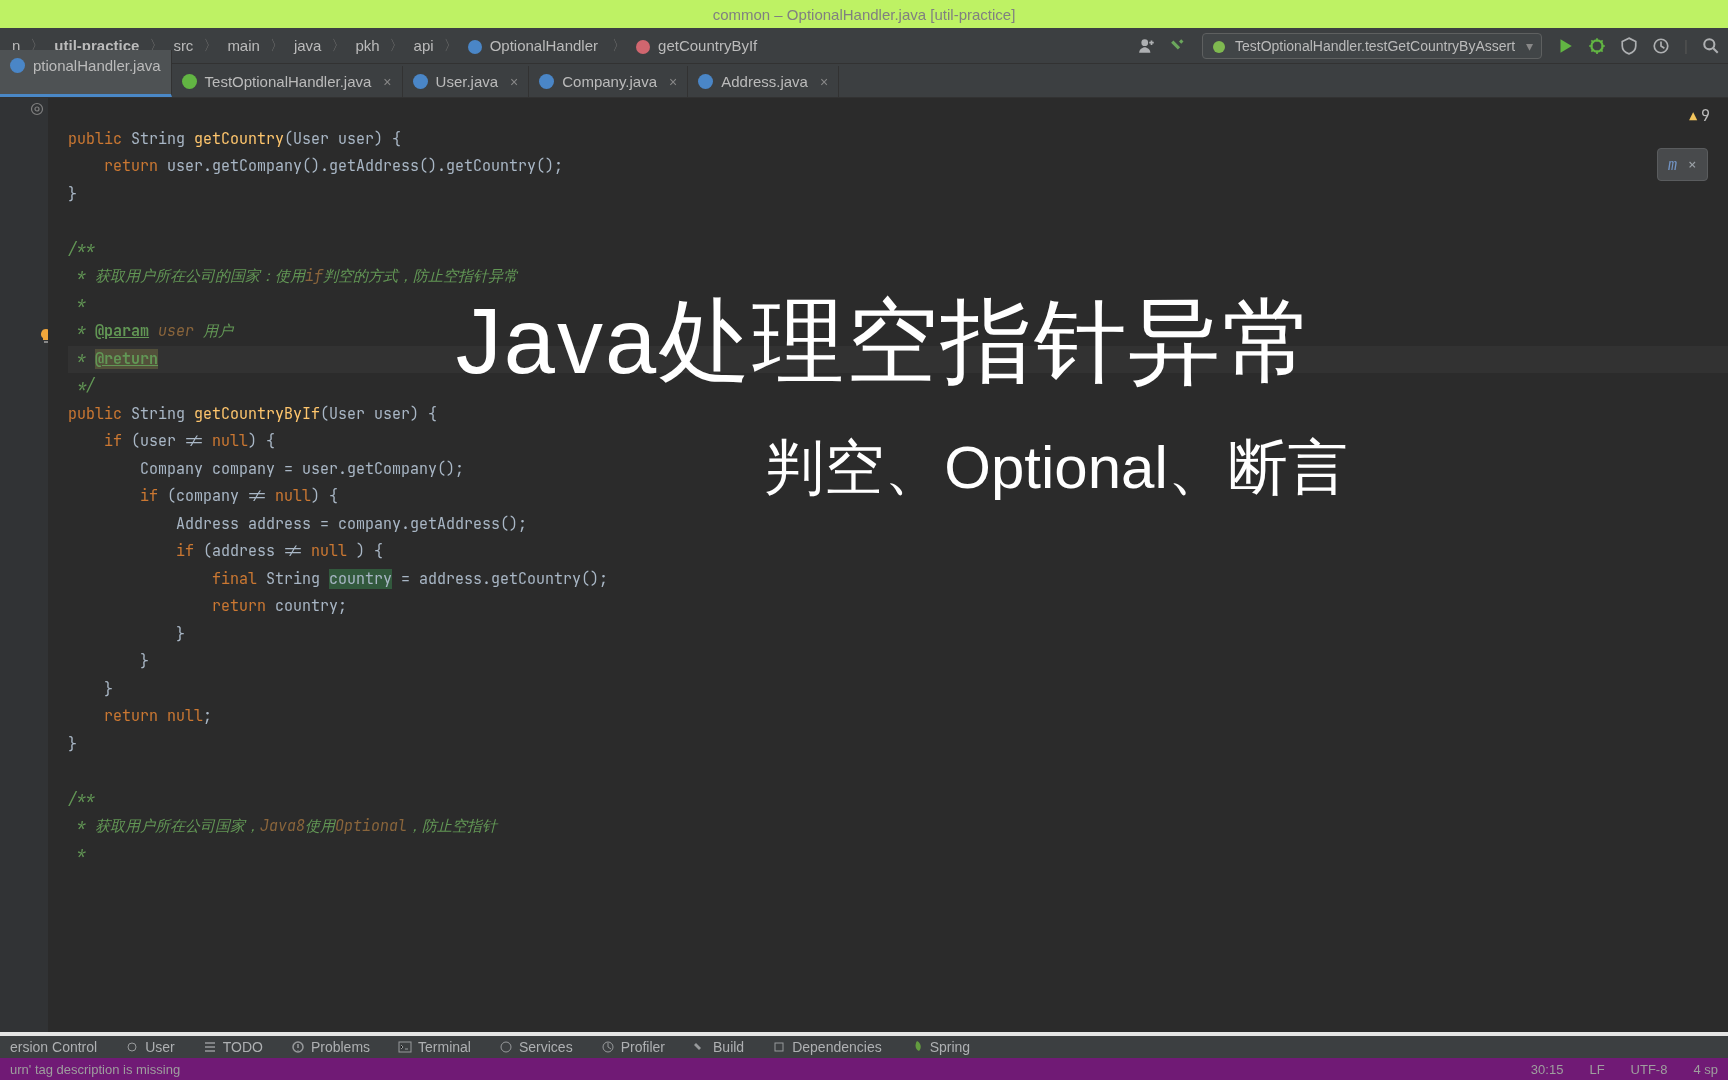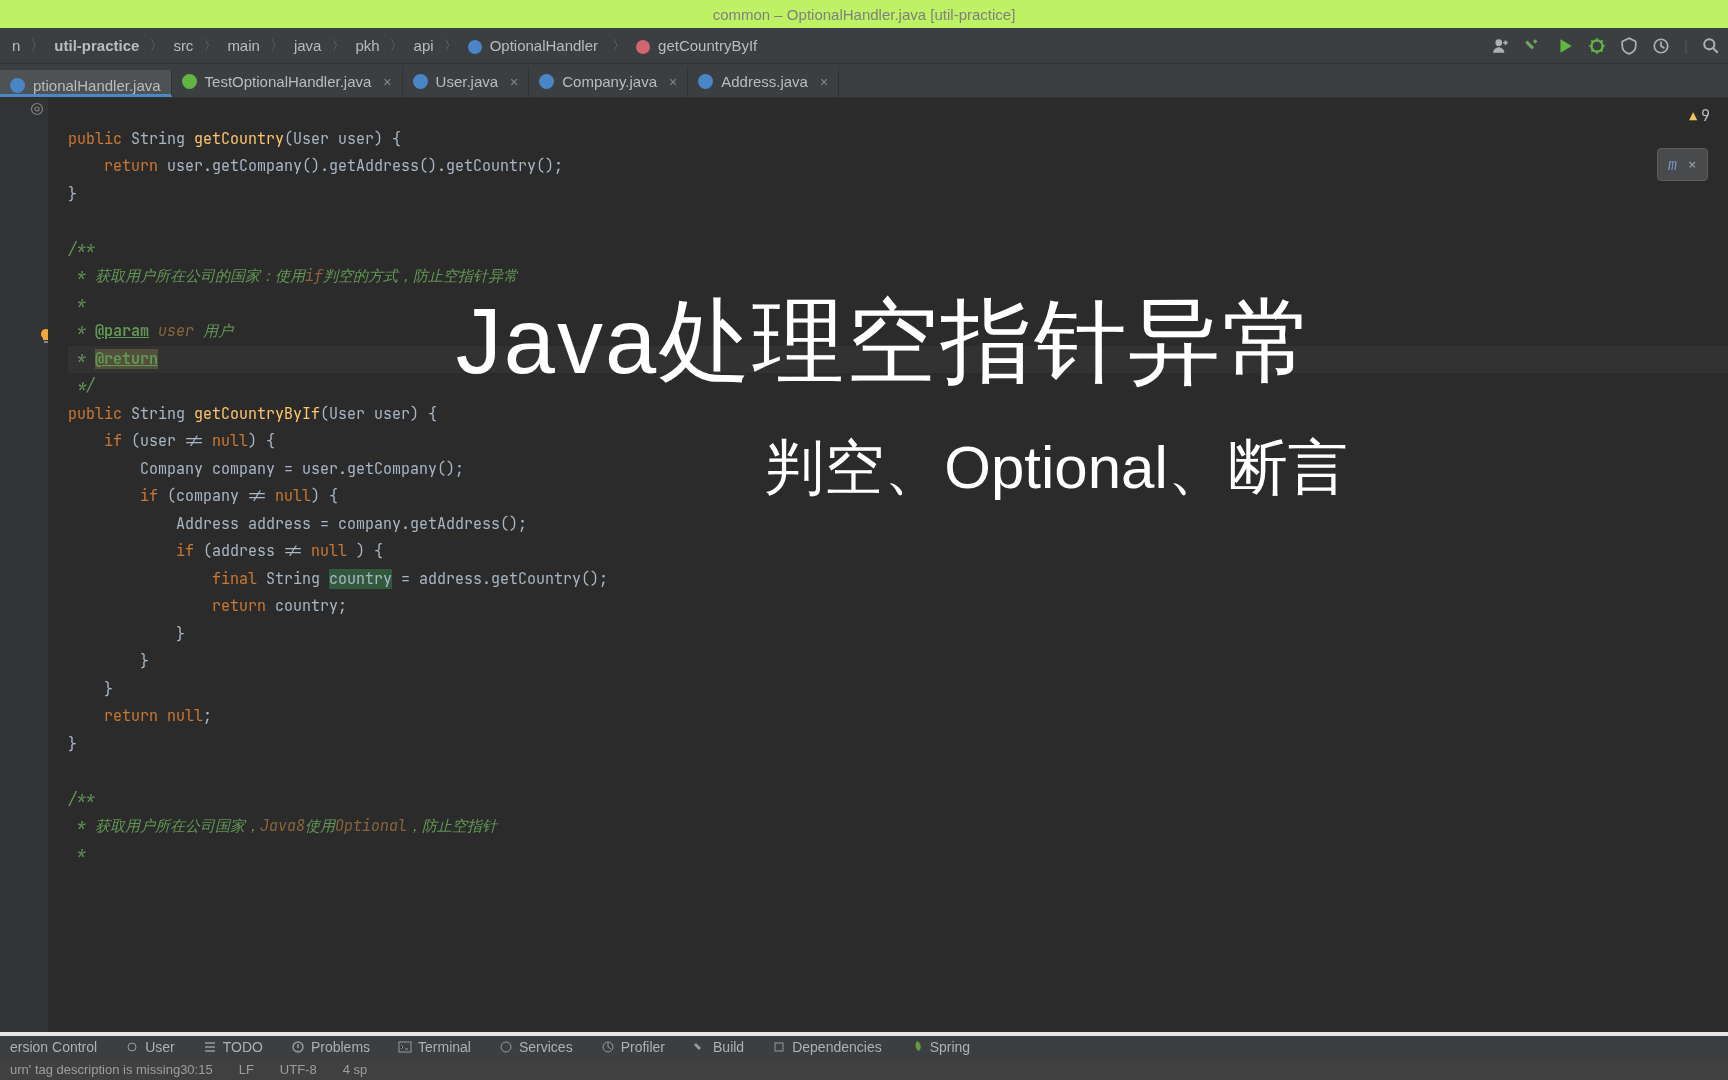--- a/index.html
+++ b/index.html
@@ -70,21 +70,21 @@
   padding: 7px 10px;
   display: flex;
   align-items: center;
   gap: 8px;
   color: #bbbbbb;
   font-size: 15px;
   font-family: -apple-system, sans-serif;
   border-right: 1px solid #323232;
   cursor: pointer;
 }
-.tab.active { background: #4e5254; border-bottom: 3px solid #4a88c7; padding-bottom: 0; }
+.tab.active { background: #4e5254; border-bottom: 3px solid #4a88c7; padding-bottom: 20px; }
 .tab-close { color: #888; font-size: 14px; margin-left: 4px; }
 .tab-icon { width: 15px; height: 15px; border-radius: 50%; background: #4a86c7; display: inline-block; }
 
 
 .editor-wrap { display: flex; height: 948px; position: relative; }
 .gutter {
   width: 48px;
   background: #313335;
   text-align: right;
   padding-right: 12px;
@@ -160,24 +160,24 @@
   font-family: -apple-system, sans-serif;
 }
 .bottom-item { display: flex; align-items: center; gap: 6px; cursor: pointer; color: #aeb0b2; }
 .bottom-item .bi-icon { width: 14px; height: 14px; opacity: 0.8; }
 
 
 .status-bar {
   position: absolute;
   bottom: 0; left: 0; right: 0;
   height: 22px;
-  background: #404040;
+  background: #701a75;
   display: flex;
   align-items: center;
-  justify-content: flex-start;
+  justify-content: space-between;
   padding: 0 10px;
   font-size: 13px;
   color: #9e9e9e;
   font-family: -apple-system, sans-serif;
 }
 .status-right { display: flex; gap: 26px; }
 
 svg { display: block; }
 </style>
 </head>
@@ -209,20 +209,23 @@
   </div>
   <div class="toolbar-right">
     <svg class="tb-icon" viewBox="0 0 16 16">
         <circle cx="6" cy="5" r="3" fill="#aeb0b2"></circle>
         <path d="M1 14c0-3 3-5 5-5s5 2 5 5" fill="#aeb0b2"></path>
         <path d="M12 3v4M10 5h4" stroke="#aeb0b2" stroke-width="1.5"></path>
       </svg>
     <svg class="tb-icon" viewBox="0 0 16 16">
         <path d="M3 3l6 6-2 2-6-6z M10 2l2 2-2 2-2-2z" fill="#6ba65c"></path>
       </svg>
+    <div class="run-config">
+      <span>TestOptionalHandler.testGetCountryByAssert</span>
+    </div>
     <svg class="tb-icon" viewBox="0 0 16 16">
         <path d="M4 2l10 6-10 6z" fill="#62b543"></path>
       </svg>
     <svg class="tb-icon" viewBox="0 0 16 16">
         <circle cx="8" cy="8" r="5" fill="none" stroke="#62b543" stroke-width="2"></circle>
         <path d="M8 1v3M8 12v3M1 8h3M12 8h3M3 3l2 2M11 11l2 2M3 13l2-2M11 5l2-2" stroke="#62b543" stroke-width="1.5"></path>
       </svg>
     <svg class="tb-icon" viewBox="0 0 16 16">
         <path d="M8 1l6 3v4c0 4-3 6-6 7-3-1-6-3-6-7V4z" fill="none" stroke="#aeb0b2" stroke-width="1.5"></path>
       </svg>

